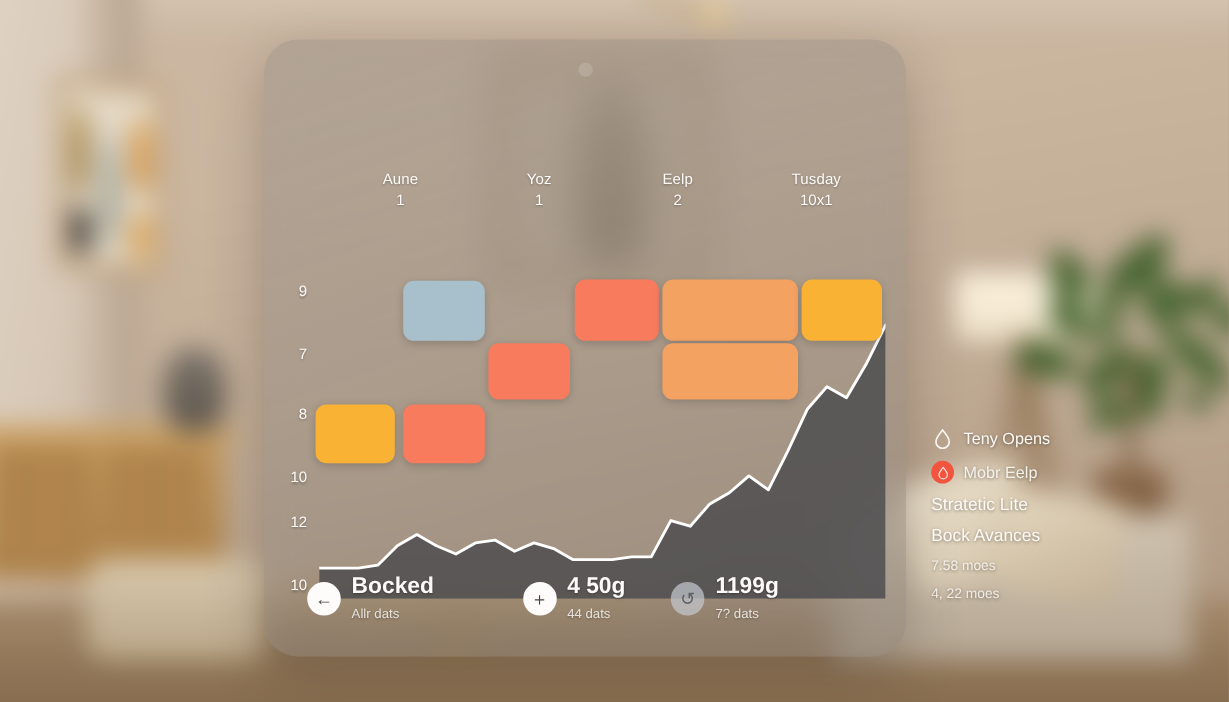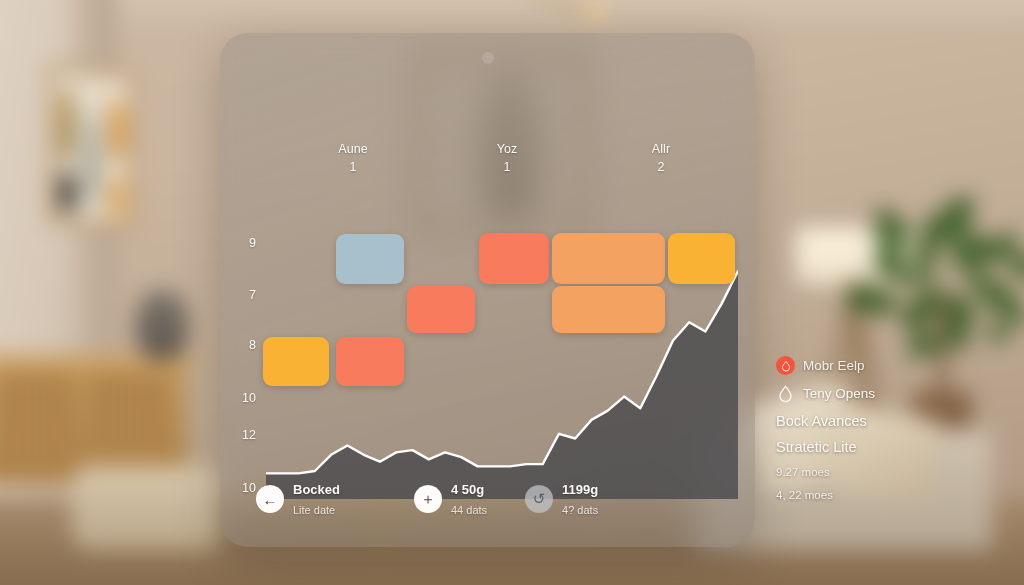--- a/index.html
+++ b/index.html
@@ -221,21 +221,21 @@
   .fi-3 { margin-left:38px; }
   .foot-ico {
     width:28px; height:28px; border-radius:50%;
     display:flex; align-items:center; justify-content:center;
     font-size:15px; color:#4b4440; flex:none;
   }
   .foot-ico.light { background:#fdfcfa; }
   .foot-ico.dim { background:rgba(196,200,205,.72); color:#5d6166; }
   .foot-txt { line-height:1.26; }
   .ft-main {
-    font-size:13px; color:#fcfaf7; font-weight:600;
+    font-size:19px; color:#fcfaf7; font-weight:600;
     text-shadow:0 1px 2px rgba(0,0,0,.34);
   }
   .ft-sub {
     font-size:11px; color:rgba(252,250,247,.82);
     text-shadow:0 1px 2px rgba(0,0,0,.3);
   }
 
   
   #right-panel {
     position:absolute; left:776px; top:356px; width:210px;
@@ -357,22 +357,26 @@
   <div id="col-header">
       <div class="col-head">
         <div class="ch-top">Aune</div>
         <div class="ch-bot">1</div>
       </div>
       <div class="col-head">
         <div class="ch-top">Yoz</div>
         <div class="ch-bot">1</div>
       </div>
       <div class="col-head">
-        <div class="ch-top">Allr</div>
+        <div class="ch-top">Eelp</div>
         <div class="ch-bot">2</div>
+      </div>
+      <div class="col-head">
+        <div class="ch-top">Tusday</div>
+        <div class="ch-bot">10х1</div>
       </div>
     </div>
 
   <div id="chart-body">
     <div id="y-axis">
         <div class="y-tick" style="top: 40px;">9</div>
         <div class="y-tick" style="top: 92px;">7</div>
         <div class="y-tick" style="top: 142px;">8</div>
         <div class="y-tick" style="top: 195px;">10</div>
         <div class="y-tick" style="top: 232px;">12</div>
@@ -382,55 +386,55 @@
       <svg id="area-svg" viewBox="0 0 472 240" preserveAspectRatio="none">
         <path id="area-path" fill="#4a4a4e" fill-opacity="0.82" d="M 0.0 214.4 L 16.3 214.4 L 32.6 214.4 L 48.8 212.0 L 65.1 195.8 L 81.4 186.5 L 97.7 195.8 L 113.9 202.7 L 130.2 193.4 L 146.5 191.1 L 162.8 200.4 L 179.0 193.4 L 195.3 198.1 L 211.6 207.4 L 227.9 207.4 L 244.1 207.4 L 260.4 205.1 L 276.7 205.1 L 293.0 174.8 L 309.2 179.5 L 325.5 160.9 L 341.8 151.6 L 358.1 137.6 L 374.3 149.2 L 390.6 116.7 L 406.9 81.8 L 423.2 63.2 L 439.4 72.5 L 455.7 44.6 L 472.0 12.0 L 472 240 L 0 240 Z"></path>
         <path id="line-path" fill="none" stroke="#ffffff" stroke-width="2.4" stroke-linejoin="round" stroke-linecap="round" d="M 0.0 214.4 L 16.3 214.4 L 32.6 214.4 L 48.8 212.0 L 65.1 195.8 L 81.4 186.5 L 97.7 195.8 L 113.9 202.7 L 130.2 193.4 L 146.5 191.1 L 162.8 200.4 L 179.0 193.4 L 195.3 198.1 L 211.6 207.4 L 227.9 207.4 L 244.1 207.4 L 260.4 205.1 L 276.7 205.1 L 293.0 174.8 L 309.2 179.5 L 325.5 160.9 L 341.8 151.6 L 358.1 137.6 L 374.3 149.2 L 390.6 116.7 L 406.9 81.8 L 423.2 63.2 L 439.4 72.5 L 455.7 44.6 L 472.0 12.0"></path>
       </svg>
     </div>
   </div>
 
   <div id="footer">
       <div class="foot-item fi-1">
         <span class="foot-ico light">←</span>
-        <span class="foot-txt"><span class="ft-main">Bocked</span><br><span class="ft-sub">Lite date</span></span>
+        <span class="foot-txt"><span class="ft-main">Bocked</span><br><span class="ft-sub">Allr dats</span></span>
       </div>
       <div class="foot-item fi-2">
         <span class="foot-ico light">＋</span>
         <span class="foot-txt"><span class="ft-main">4 50g</span><br><span class="ft-sub">44 dats</span></span>
       </div>
       <div class="foot-item fi-3">
         <span class="foot-ico dim">↺</span>
-        <span class="foot-txt"><span class="ft-main">1199g</span><br><span class="ft-sub">4? dats</span></span>
+        <span class="foot-txt"><span class="ft-main">1199g</span><br><span class="ft-sub">7? dats</span></span>
       </div>
     </div>
 <div class="blk" style="left: 116px; top: 201px; width: 68px; height: 50px; background: rgb(168, 192, 204);"></div>
     <div class="blk" style="left: 259px; top: 200px; width: 70px; height: 51px; background: rgb(249, 123, 94);"></div>
     <div class="blk" style="left: 332px; top: 200px; width: 113px; height: 51px; background: rgb(244, 162, 97);"></div>
     <div class="blk" style="left: 448px; top: 200px; width: 67px; height: 51px; background: rgb(249, 178, 51);"></div>
     <div class="blk" style="left: 187px; top: 253px; width: 68px; height: 47px; background: rgb(249, 123, 94);"></div>
     <div class="blk" style="left: 332px; top: 253px; width: 113px; height: 47px; background: rgb(244, 162, 97);"></div>
     <div class="blk" style="left: 43px; top: 304px; width: 66px; height: 49px; background: rgb(249, 178, 51);"></div>
     <div class="blk" style="left: 116px; top: 304px; width: 68px; height: 49px; background: rgb(249, 123, 94);"></div>
   </div>
 
 <div id="right-panel">
   <div class="rp-row">
+    <svg class="rp-ico" viewBox="0 0 24 24">
+      <path d="M12 3 C7 9 5 12 5 15.2 A7 7 0 0 0 19 15.2 C19 12 17 9 12 3 Z" fill="none" stroke="#fbf8f4" stroke-width="1.7"></path>
+    </svg>
+    <span class="rp-label">Teny Opens</span>
+  </div>
+
+  <div class="rp-row">
     <span class="rp-badge">
       <svg viewBox="0 0 24 24" width="12" height="12">
         <path d="M12 3 C7 9 5 12 5 15.2 A7 7 0 0 0 19 15.2 C19 12 17 9 12 3 Z" fill="none" stroke="#ffe6e0" stroke-width="2"></path>
       </svg>
     </span>
     <span class="rp-label sub">Mobr Eelp</span>
   </div>
 
-  <div class="rp-row">
-    <svg class="rp-ico" viewBox="0 0 24 24">
-      <path d="M12 3 C7 9 5 12 5 15.2 A7 7 0 0 0 19 15.2 C19 12 17 9 12 3 Z" fill="none" stroke="#fbf8f4" stroke-width="1.7"></path>
-    </svg>
-    <span class="rp-label">Teny Opens</span>
-  </div>
-
+  <div class="rp-big">Stratetic Lite</div>
   <div class="rp-big">Bock Avances</div>
-  <div class="rp-big">Stratetic Lite</div>
-  <div class="rp-small">9.27 moes</div>
+  <div class="rp-small">7.58 moes</div>
   <div class="rp-small">4, 22 moes</div>
 </div>
 
 </body></html>

